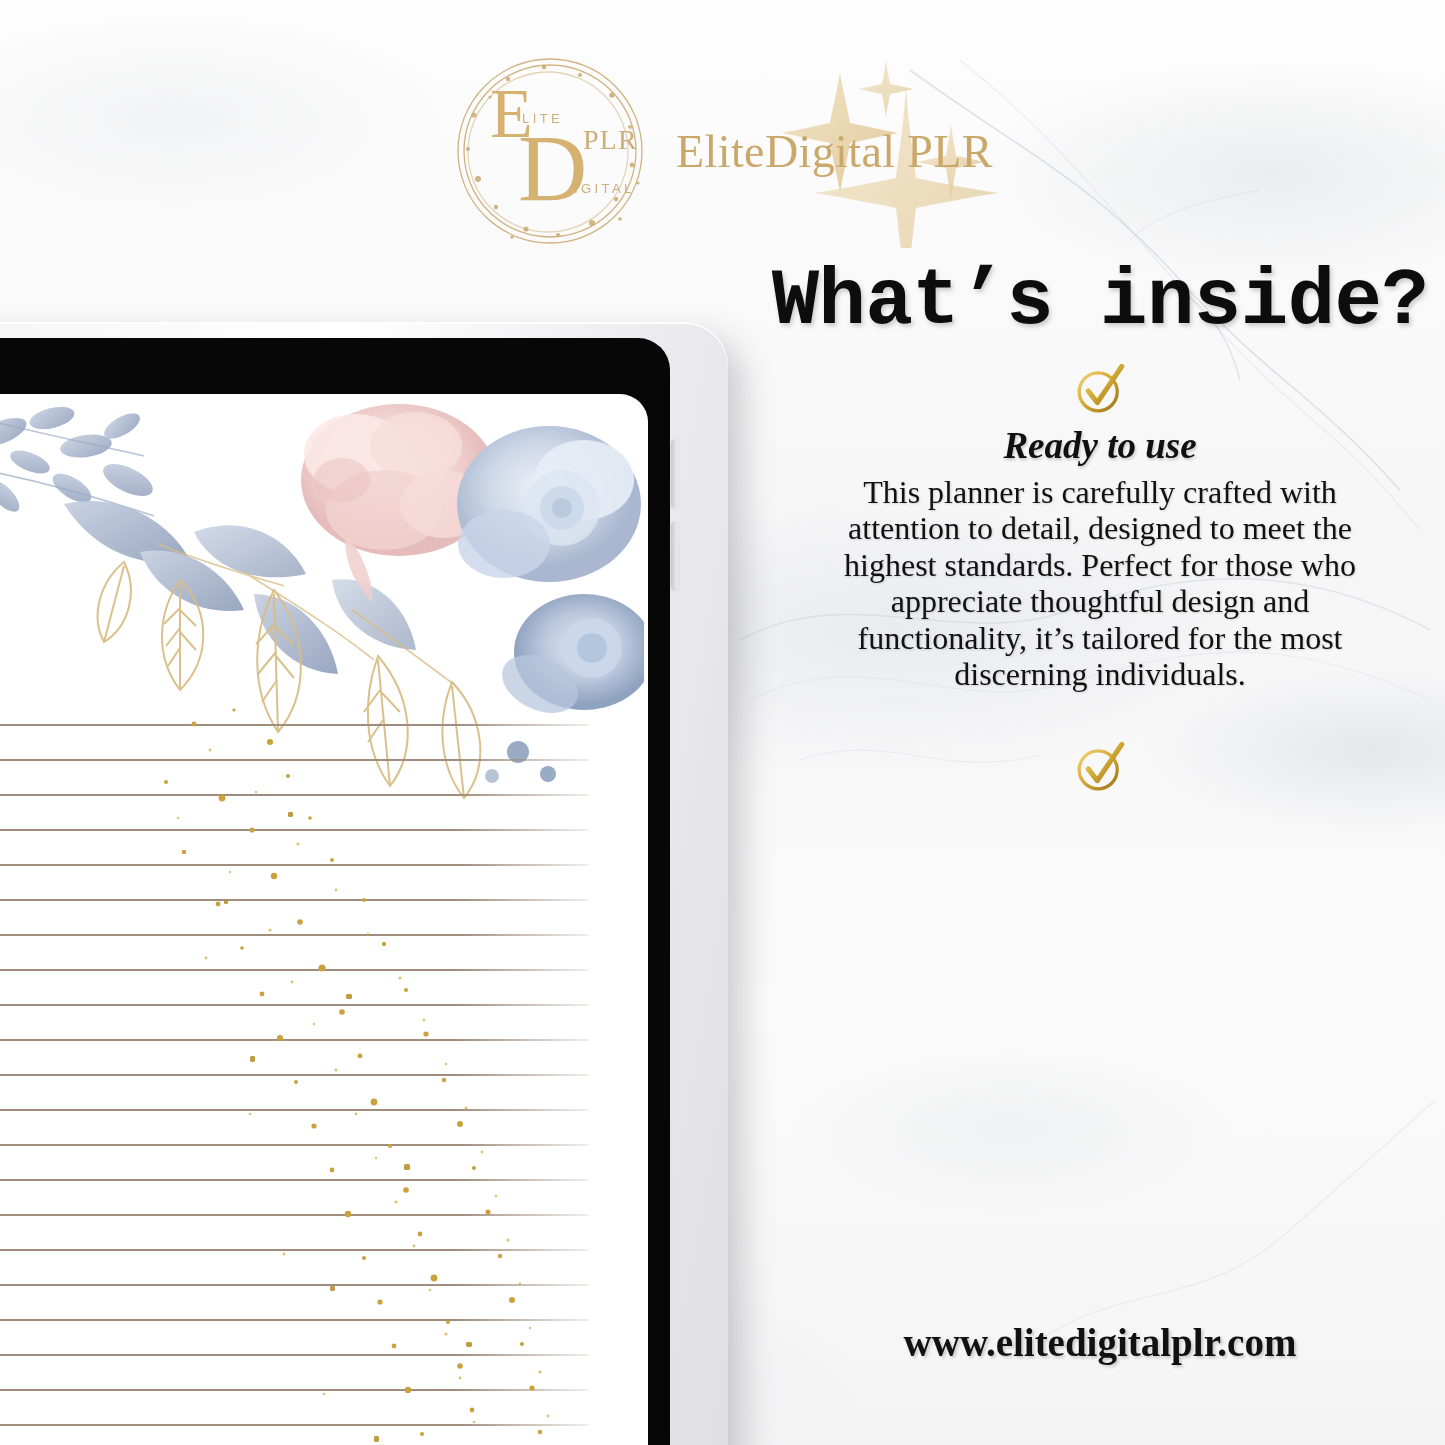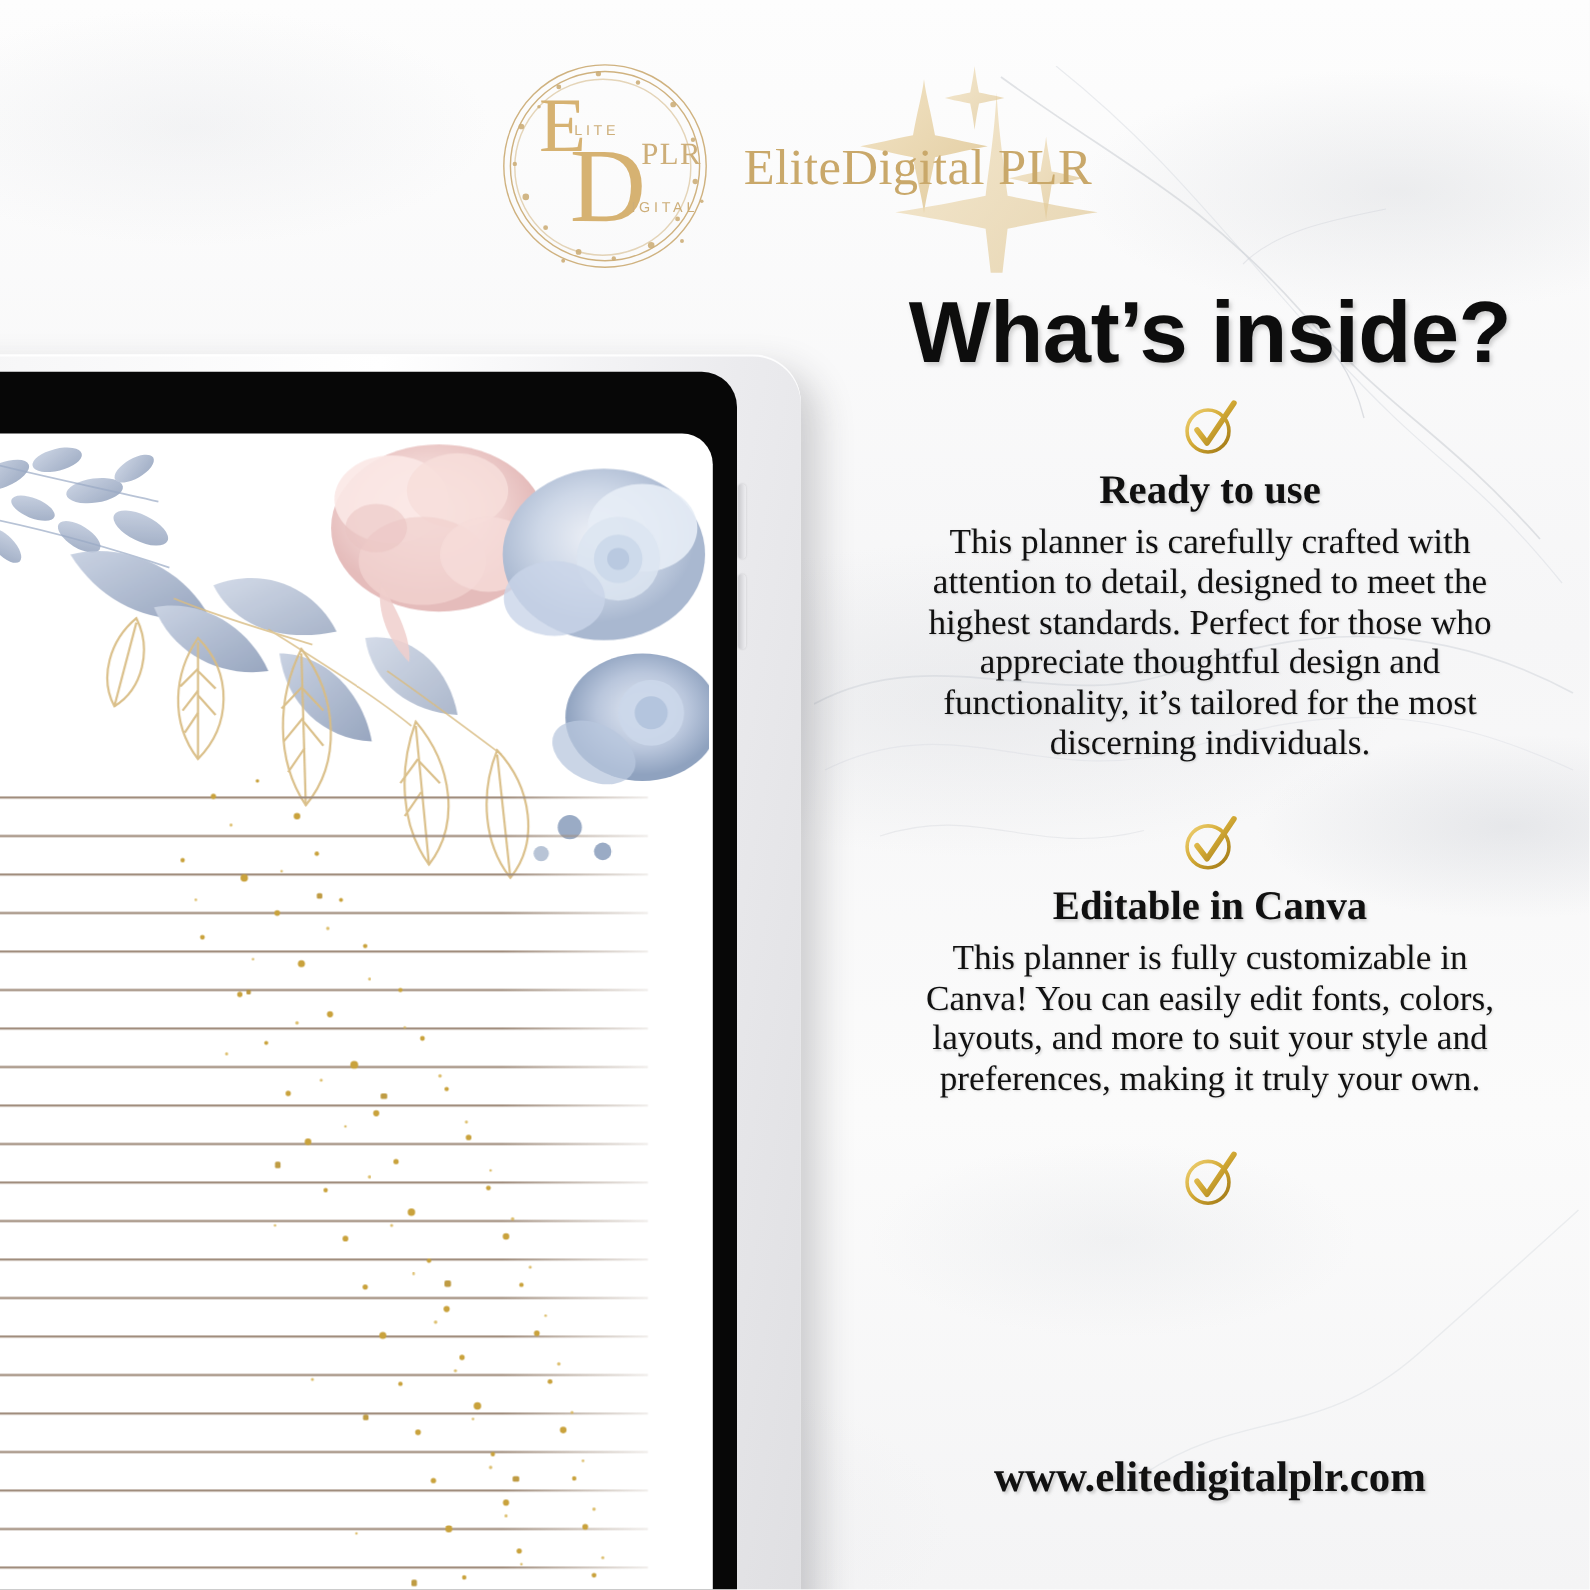--- a/index.html
+++ b/index.html
@@ -47,41 +47,42 @@
     margin-left:22px;
   }
   .sparkles{position:absolute;left:770px;top:48px;width:290px;height:200px;z-index:1;pointer-events:none;}
 
   
   .right-col{
     position:absolute;left:760px;top:262px;width:680px;
     text-align:center;
   }
   .headline{
-    font-family:Liberation Sans, sans-serif;
+    font-family:Liberation Mono, monospace;
     font-weight:bold;
     font-size:79px;
     line-height:1.02;
     color:#0d0d0d;
     letter-spacing:-.5px;
     text-shadow:2px 3px 4px rgba(120,120,120,.35);
     margin:0 0 18px 0;
   }
   .feature{margin-top:14px;}
   .check{
     width:58px;height:58px;margin:0 auto 4px auto;display:block;
   }
   .feat-title{
     font-family:"Liberation Serif", serif;
     font-weight:bold;
     font-size:37px;
     line-height:1.12;
     color:#101010;
     text-shadow:1px 2px 3px rgba(120,120,120,.40);
     margin:6px 0 8px 0;
+    font-style:italic;
   }
   .feat-body{
     font-family:"Liberation Serif", serif;
     font-size:32px;
     line-height:1.14;
     color:#111;
     text-shadow:1px 1px 2px rgba(140,140,140,.35);
     margin:0 auto;
     max-width:560px;
   }
@@ -489,28 +490,20 @@
               <stop offset="100%" stop-color="#9d7514"></stop>
           </linearGradient>
         </defs>
         <circle cx="30" cy="34" r="21" fill="none" stroke="url(#g1)" stroke-width="3.6"></circle>
         <path d="M19 33 L 29 46 L 56 6" fill="none" stroke="url(#g1)" stroke-width="5.6" stroke-linecap="round" stroke-linejoin="round"></path>
       </svg>
       <div class="feat-title">Ready to use</div>
       <p class="feat-body">This planner is carefully crafted with attention to detail, designed to meet the highest standards. Perfect for those who appreciate thoughtful design and functionality, it’s tailored for the most discerning individuals.</p>
     </div>
 
-    <div class="feature" style="margin-top:46px;">
-      <svg class="check" viewBox="0 0 64 64">
-        <circle cx="30" cy="34" r="21" fill="none" stroke="url(#g1)" stroke-width="3.6"></circle>
-        <path d="M19 33 L 29 46 L 56 6" fill="none" stroke="url(#g1)" stroke-width="5.6" stroke-linecap="round" stroke-linejoin="round"></path>
-      </svg>
-      <div class="feat-title">Editable in Canva</div>
-      <p class="feat-body">This planner is fully customizable in Canva! You can easily edit fonts, colors, layouts, and more to suit your style and preferences, making it truly your own.</p>
-    </div>
 
     <div class="feature" style="margin-top:46px;">
       <svg class="check" viewBox="0 0 64 64">
         <circle cx="30" cy="34" r="21" fill="none" stroke="url(#g1)" stroke-width="3.6"></circle>
         <path d="M19 33 L 29 46 L 56 6" fill="none" stroke="url(#g1)" stroke-width="5.6" stroke-linecap="round" stroke-linejoin="round"></path>
       </svg>
     </div>
   </div>
 
   <div class="site">www.elitedigitalplr.com</div>

